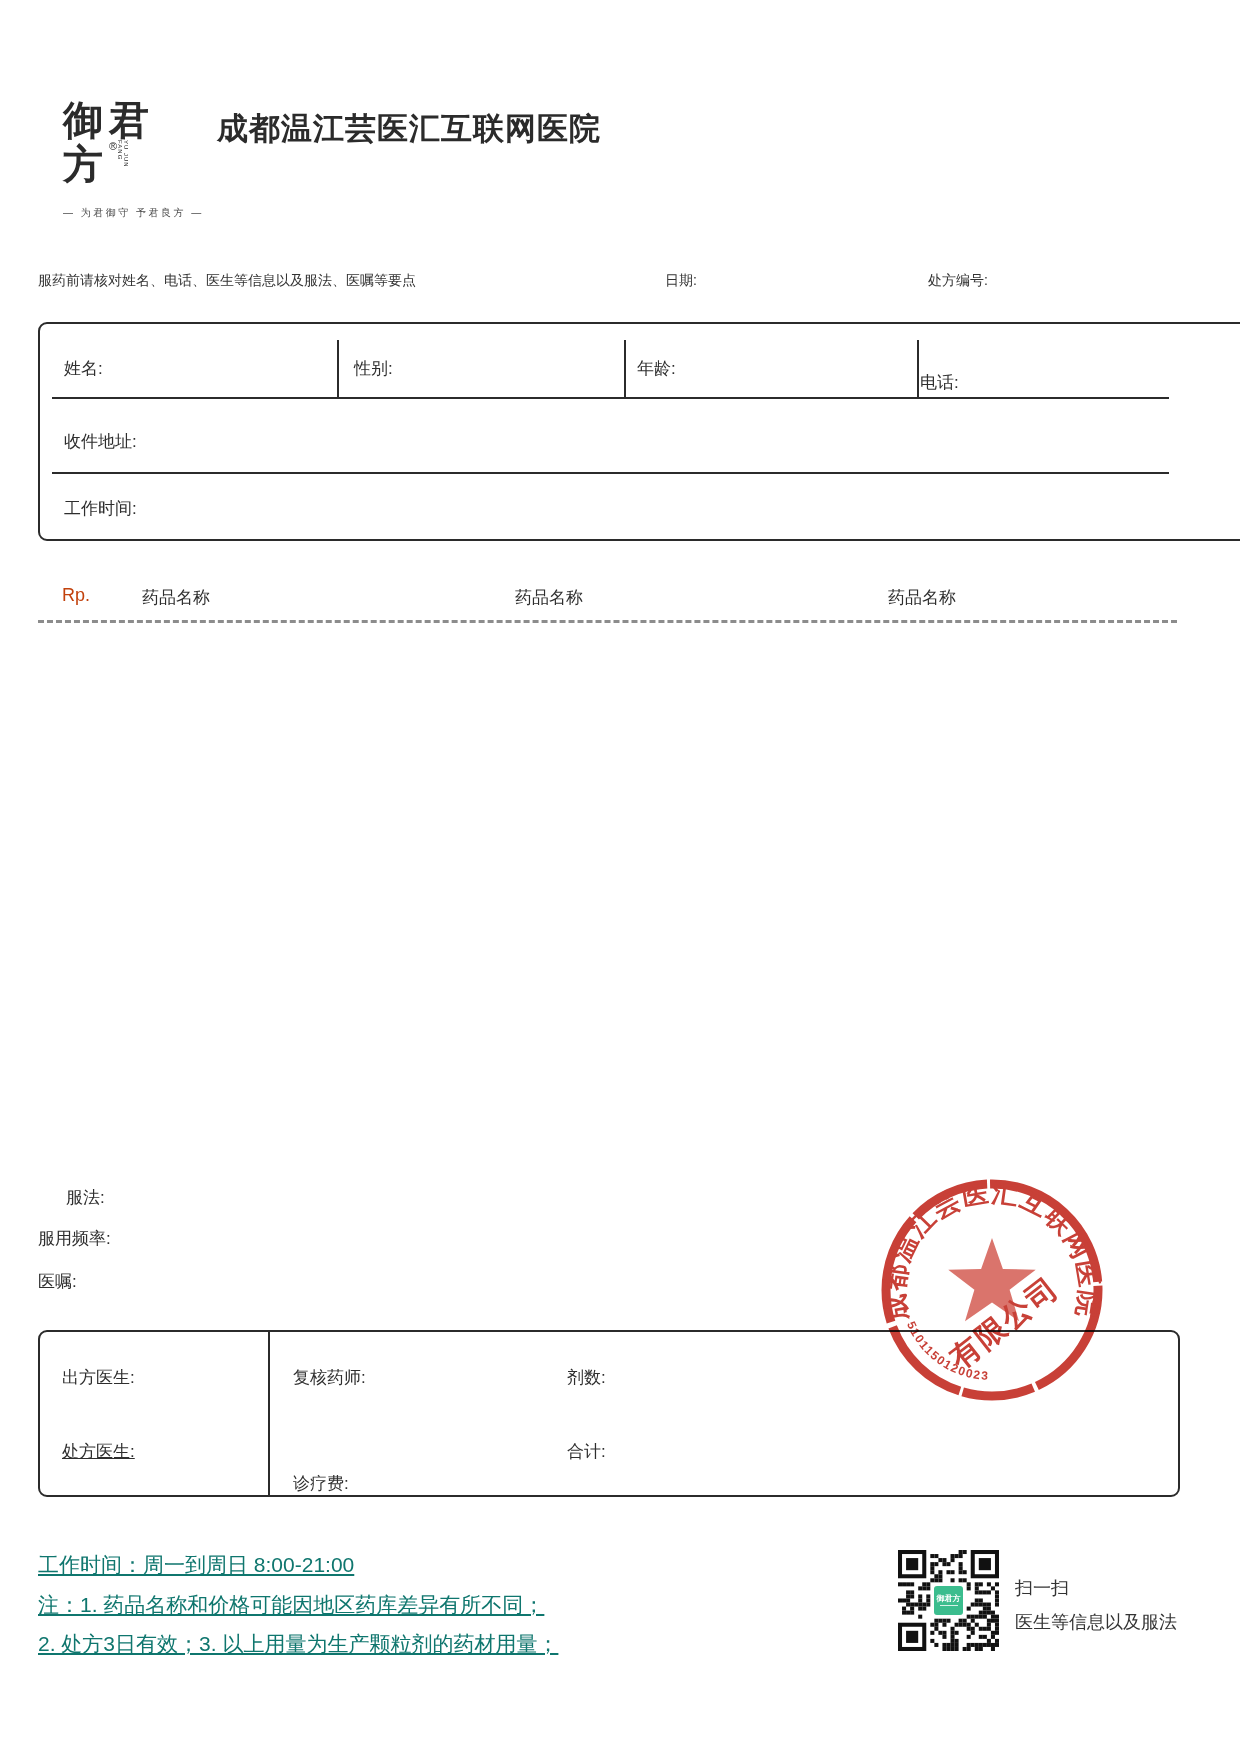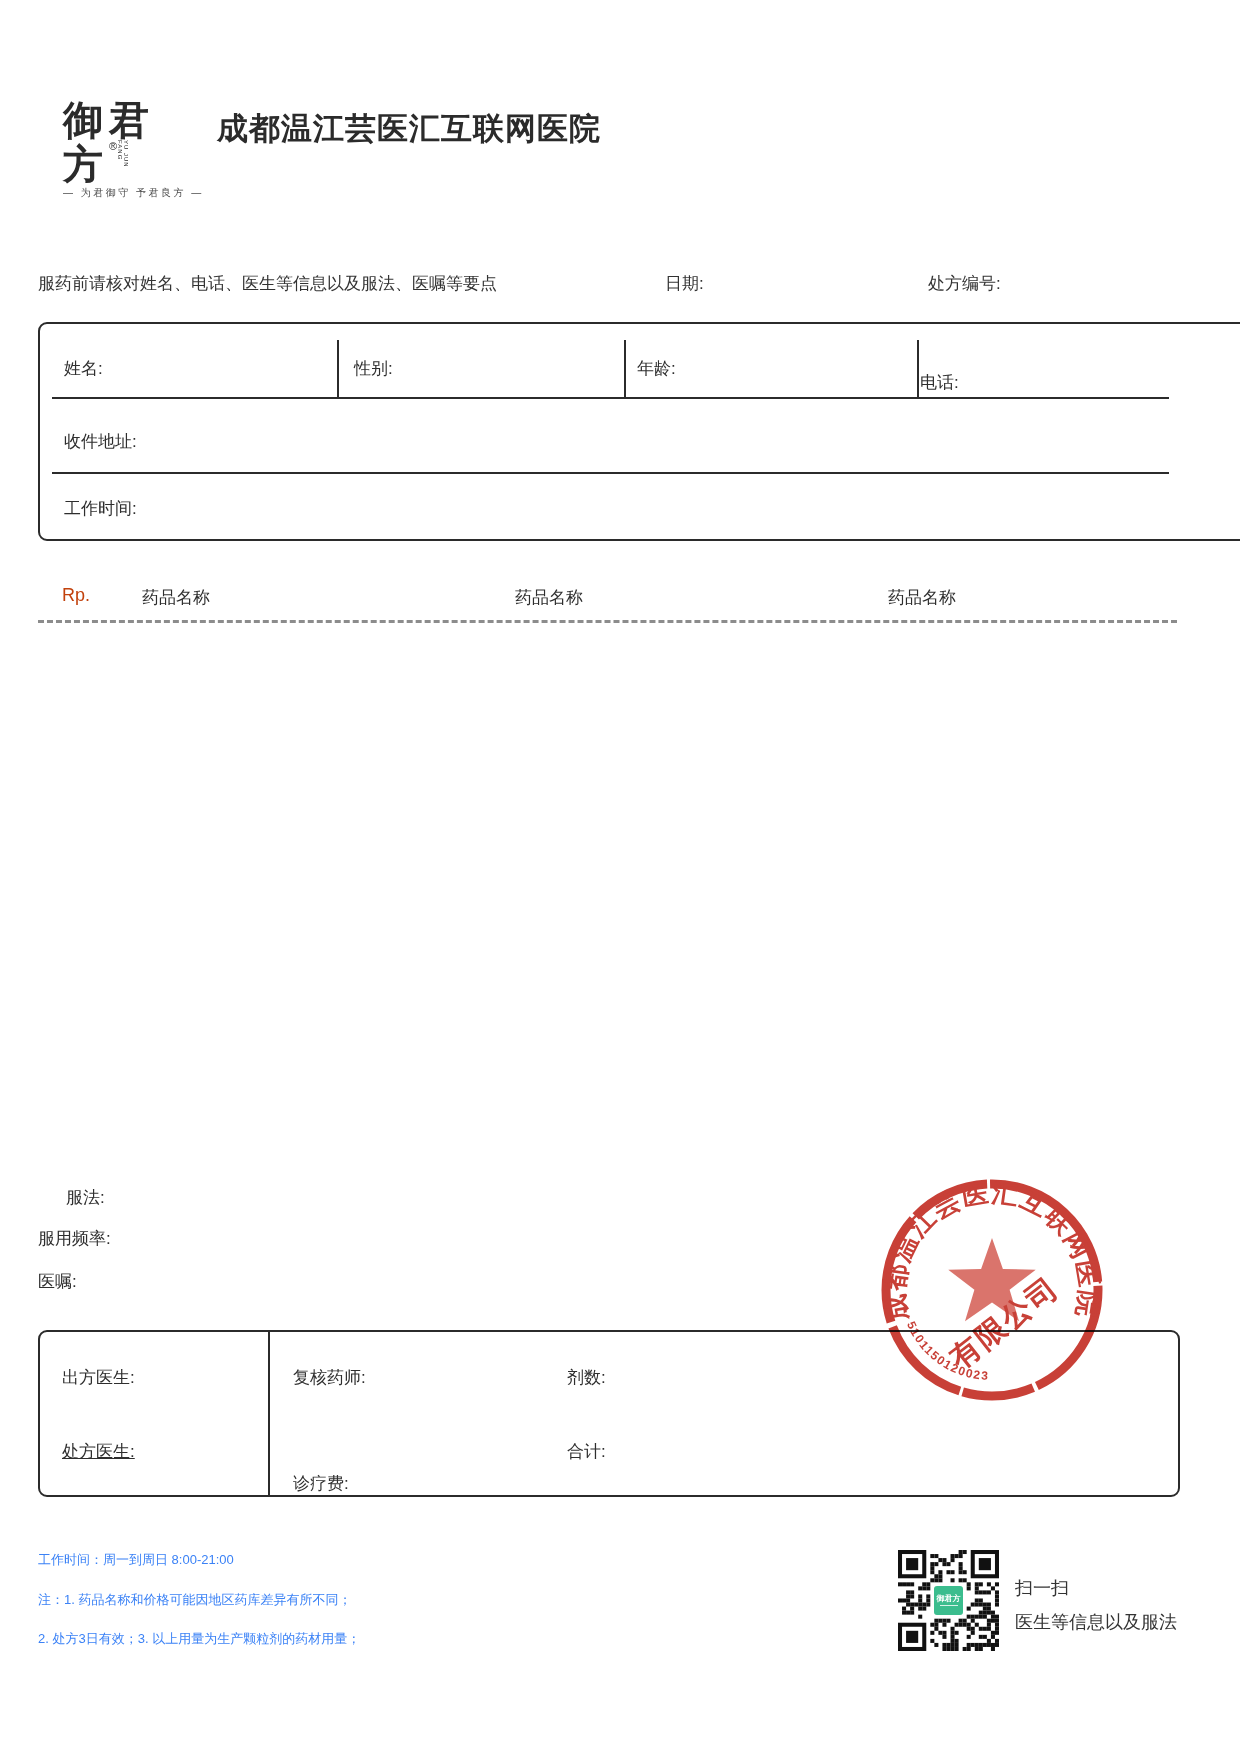--- a/index.html
+++ b/index.html
@@ -12,49 +12,49 @@
   .abs { position:absolute; }
 
   
   .logo-name { font-family:"DejaVu Serif",serif; font-size:40px; font-weight:bold; letter-spacing:6px; color:#2b2b2b; line-height:1; }
   .logo-reg { font-size:11px; vertical-align:top; font-weight:normal; }
   .logo-vert { font-size:6px; color:#2b2b2b; letter-spacing:1px; writing-mode:vertical-rl; height:38px; display:inline-block; }
   .logo-tagline { font-size:10px; letter-spacing:2.5px; color:#4a4a4a; white-space:nowrap; }
   .hospital-title { font-size:31px; font-weight:bold; color:#2b2b2b; letter-spacing:1px; }
 
   
-  .notice { font-size:17px; color:#333; }
+  .notice { font-size:14px; color:#333; }
 
   
   .formbox { border:2px solid #2b2b2b; border-radius:9px; background:transparent; }
   .hline { position:absolute; height:2px; background:#2b2b2b; }
   .vline { position:absolute; width:2px; background:#2b2b2b; }
   .label { position:absolute; font-size:17px; color:#2e2e2e; white-space:nowrap; }
 
   
   .rp-prefix { font-size:18px; color:#c2410c; }
   .rp-col { font-size:17px; color:#2e2e2e; }
   .dashline { position:absolute; border-top:3px dashed #8c8c8c; }
 
   
   #stamp { mix-blend-mode:multiply; opacity:0.9; }
 
   
-  .foot-line { font-size:13px; color:#3b82f6; white-space:nowrap; }
+  .foot-line { font-size:21px; color:#0f766e; white-space:nowrap;text-decoration:underline; }
   .qr-text { font-size:18px; color:#333; white-space:nowrap; }
 </style>
 </head>
 <body>
 
 <div class="abs" style="left:0; top:0; width:1240px; height:200px;">
   <div class="abs" style="left:63px; top:100px; width:130px; height:70px;">
     <div>
       <span class="logo-name">御君方</span><span class="logo-reg">®</span><span class="logo-vert">YU JUN FANG</span>
     </div>
-    <div class="logo-tagline" style="margin-top:2px;">— 为君御守  予君良方 —</div>
+    <div class="logo-tagline" style="margin-top:22px;">— 为君御守  予君良方 —</div>
   </div>
   <div class="abs hospital-title" style="left:217px; top:108px;">成都温江芸医汇互联网医院</div>
 </div>
 
 <div class="abs notice" style="left:38px; top:272px;">服药前请核对姓名、电话、医生等信息以及服法、医嘱等要点</div>
 <div class="abs notice" style="left:665px; top:272px;">日期:</div>
 <div class="abs notice" style="left:928px; top:272px;">处方编号:</div>
 
 <div class="abs formbox" style="left:38px; top:322px; width:1238px; height:219px;">
 

